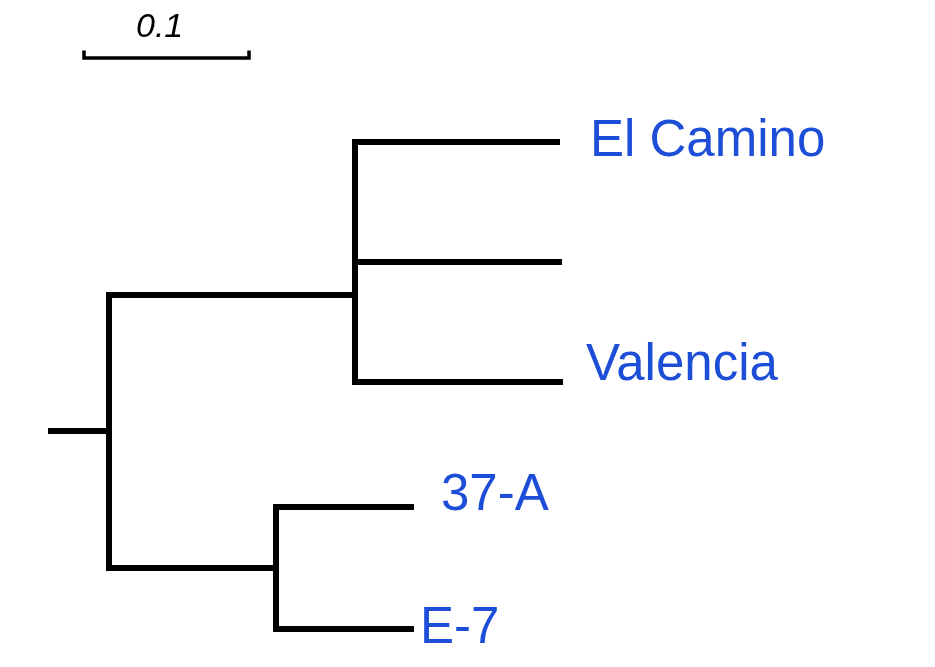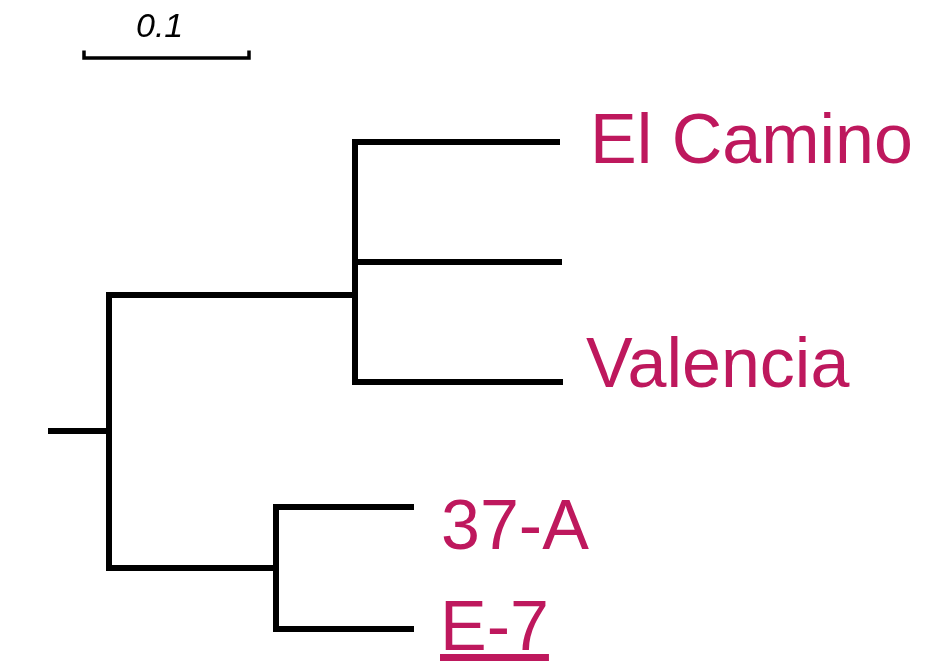--- a/index.html
+++ b/index.html
@@ -26,30 +26,30 @@
   .tree-svg path {
     fill: none;
     stroke: #000000;
     stroke-linecap: butt;
     stroke-linejoin: miter;
   }
   .branch { stroke-width: 6px; }
   .scalebar-line { stroke-width: 3.5px; }
   .taxon-label {
     position: absolute;
-    font-size: 70px;
+    font-size: 51px;
     line-height: 78px;
-    color: #be185d;
+    color: #1d4ed8;
     white-space: nowrap;
   }
   .label-el-camino { left: 558px; top: 100px; }
   .label-puzol    { left: 560px; top: 220px; }
   .label-valencia { left: 554px; top: 324px; }
-  .label-37a      { left: 409px; top: 486px; }
-  .label-e7       { left: 408px; top: 587px; text-decoration: underline; }
+  .label-37a      { left: 409px; top: 454px; }
+  .label-e7       { left: 388px; top: 587px; }
   .scalebar-label {
     position: absolute;
     left: 104px;
     top: 8px;
     font-size: 34px;
     line-height: 34px;
     font-style: italic;
     color: #000000;
   }
 </style>

